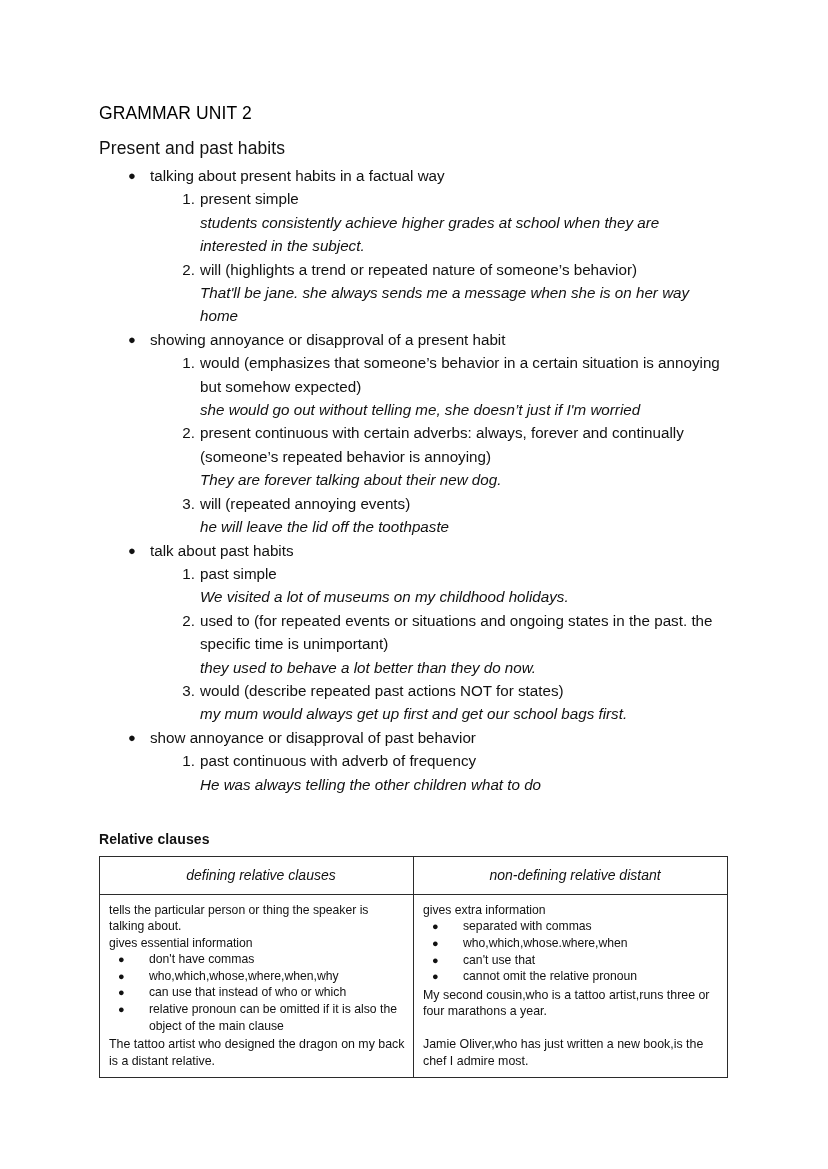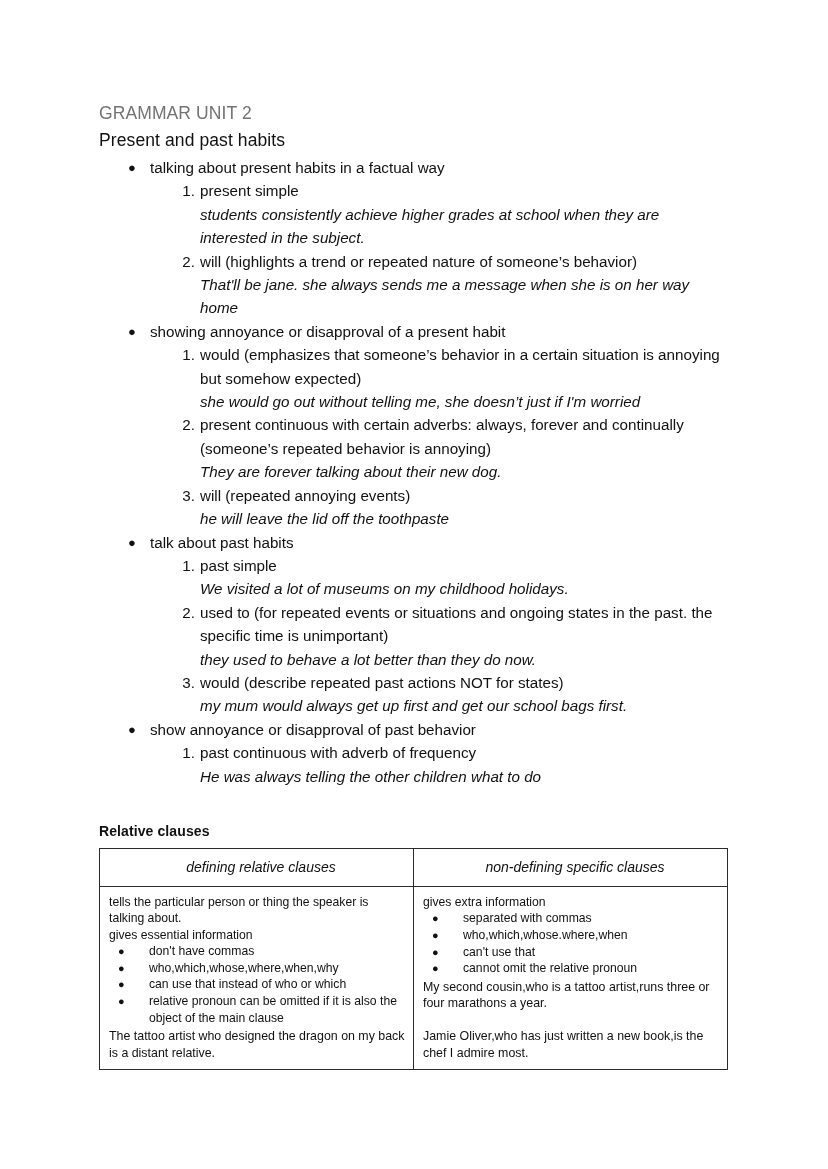--- a/index.html
+++ b/index.html
@@ -30,29 +30,29 @@
     top: 100px;
     width: 630px;
   }
 
   
   .heading {
     font-size: 17.5px;
     line-height: 27px;
     font-weight: 400;
     letter-spacing: 0.1px;
-    color: #737373;
+    color: #000000;
     white-space: pre;
   }
   .heading-2 {
     font-size: 17.5px;
     line-height: 27px;
     font-weight: 400;
     letter-spacing: 0.1px;
-    margin-top: 0px;
+    margin-top: 8px;
     white-space: pre;
   }
 
   
   .outline {
     margin-top: 2px;
   }
   .lvl1 {
     position: relative;
     padding-left: 51px;
@@ -246,21 +246,21 @@
         <colgroup>
             <col class="c1">
             <col class="c2">
           </colgroup>
         <thead>
           <tr>
             <th>
               <div class="th-inner">defining relative clauses</div>
             </th>
             <th>
-              <div class="th-inner">non-defining specific clauses</div>
+              <div class="th-inner">non-defining relative distant</div>
             </th>
           </tr>
         </thead>
         <tbody>
           <tr>
             <td>
               <div class="td-inner" id="left-cell">
                   <span class="cell-line">tells the particular person or thing the speaker is talking about.</span>
                   <span class="cell-line">gives essential information</span>
                   <ul class="cell-bullets">

